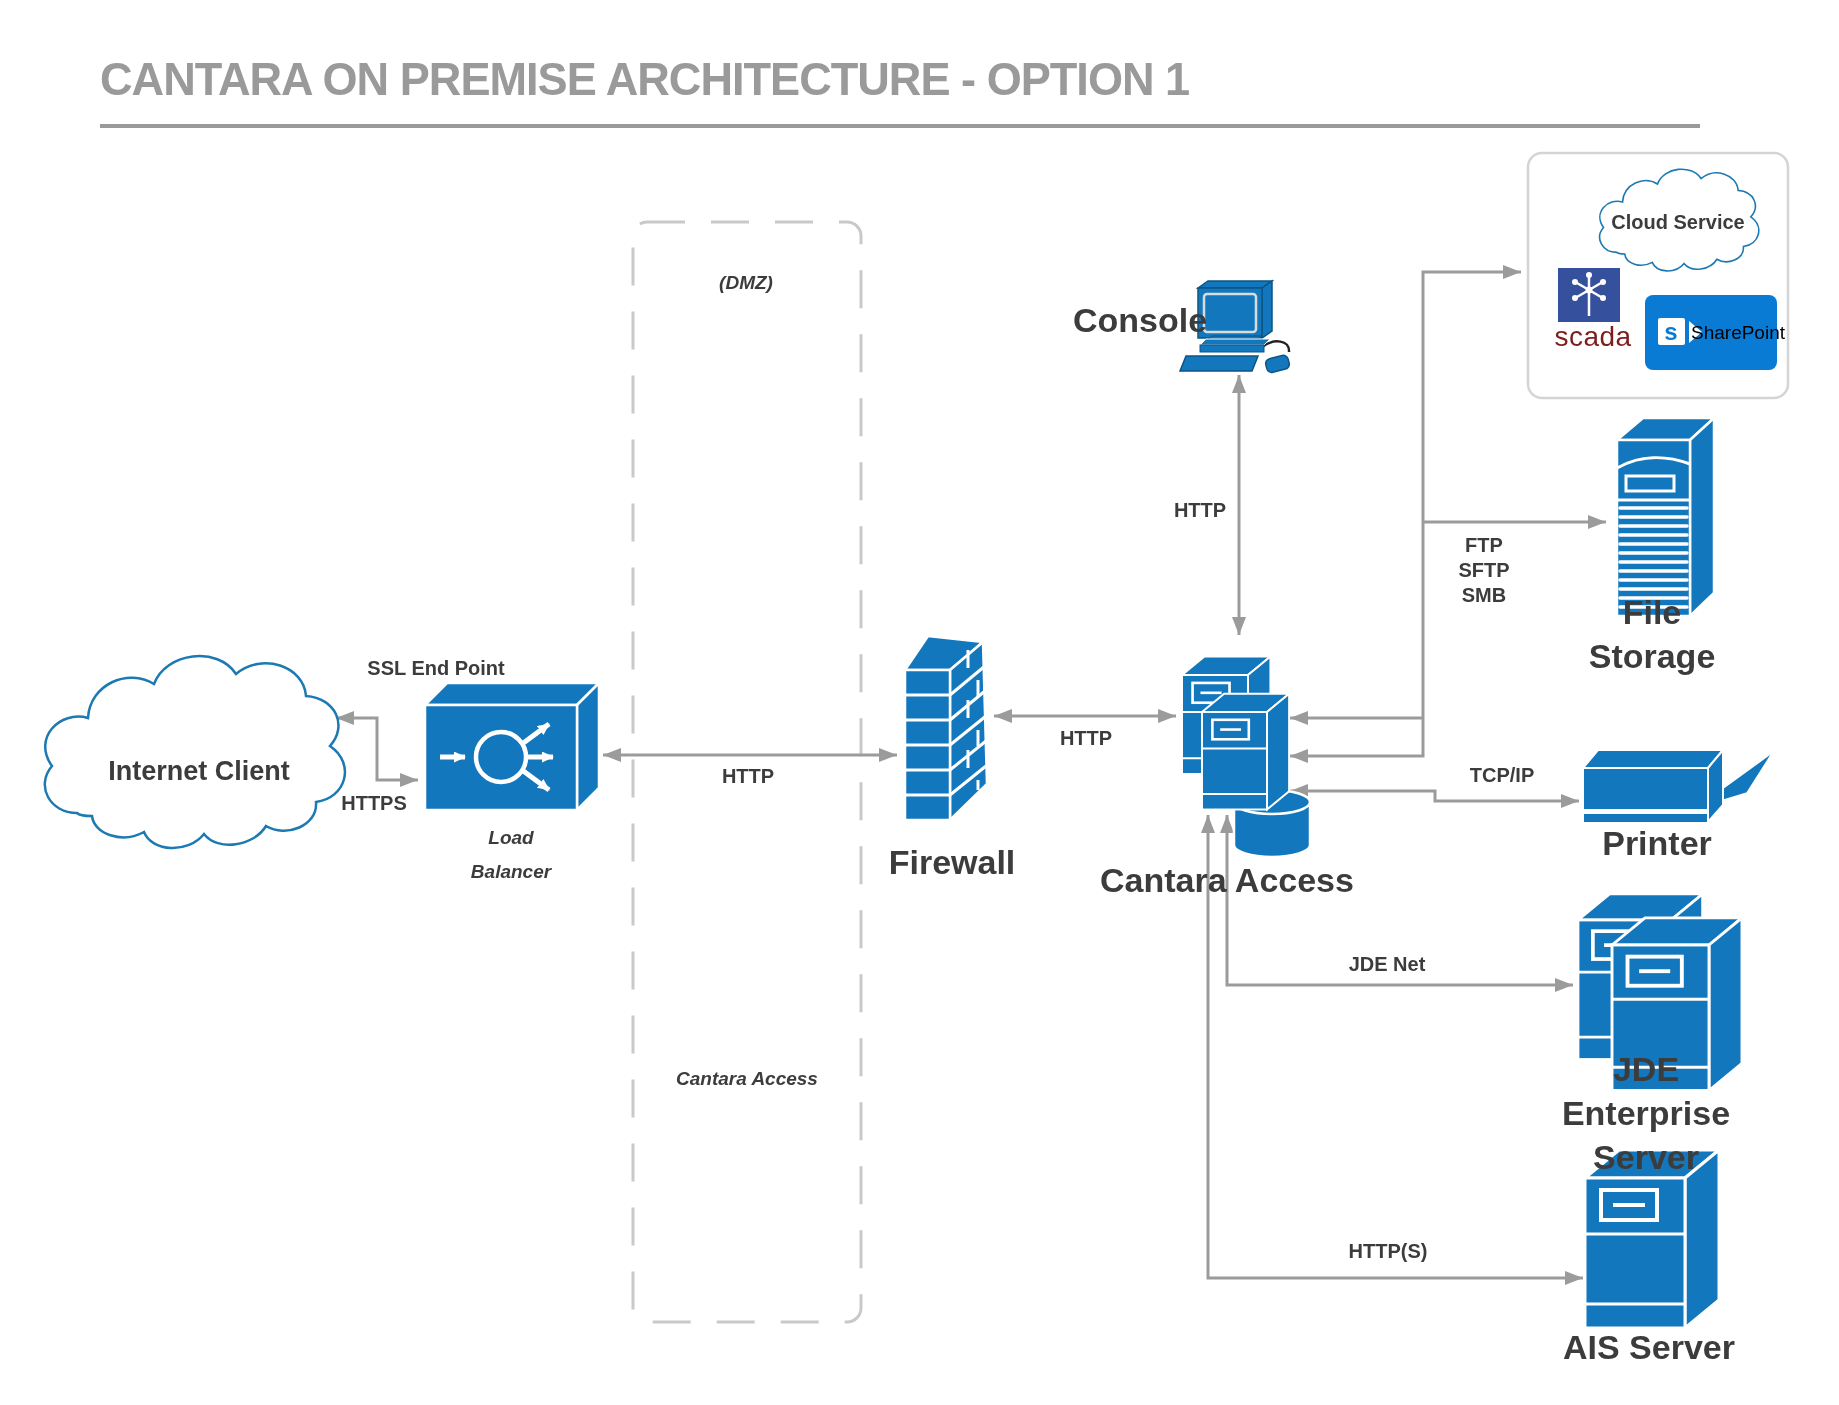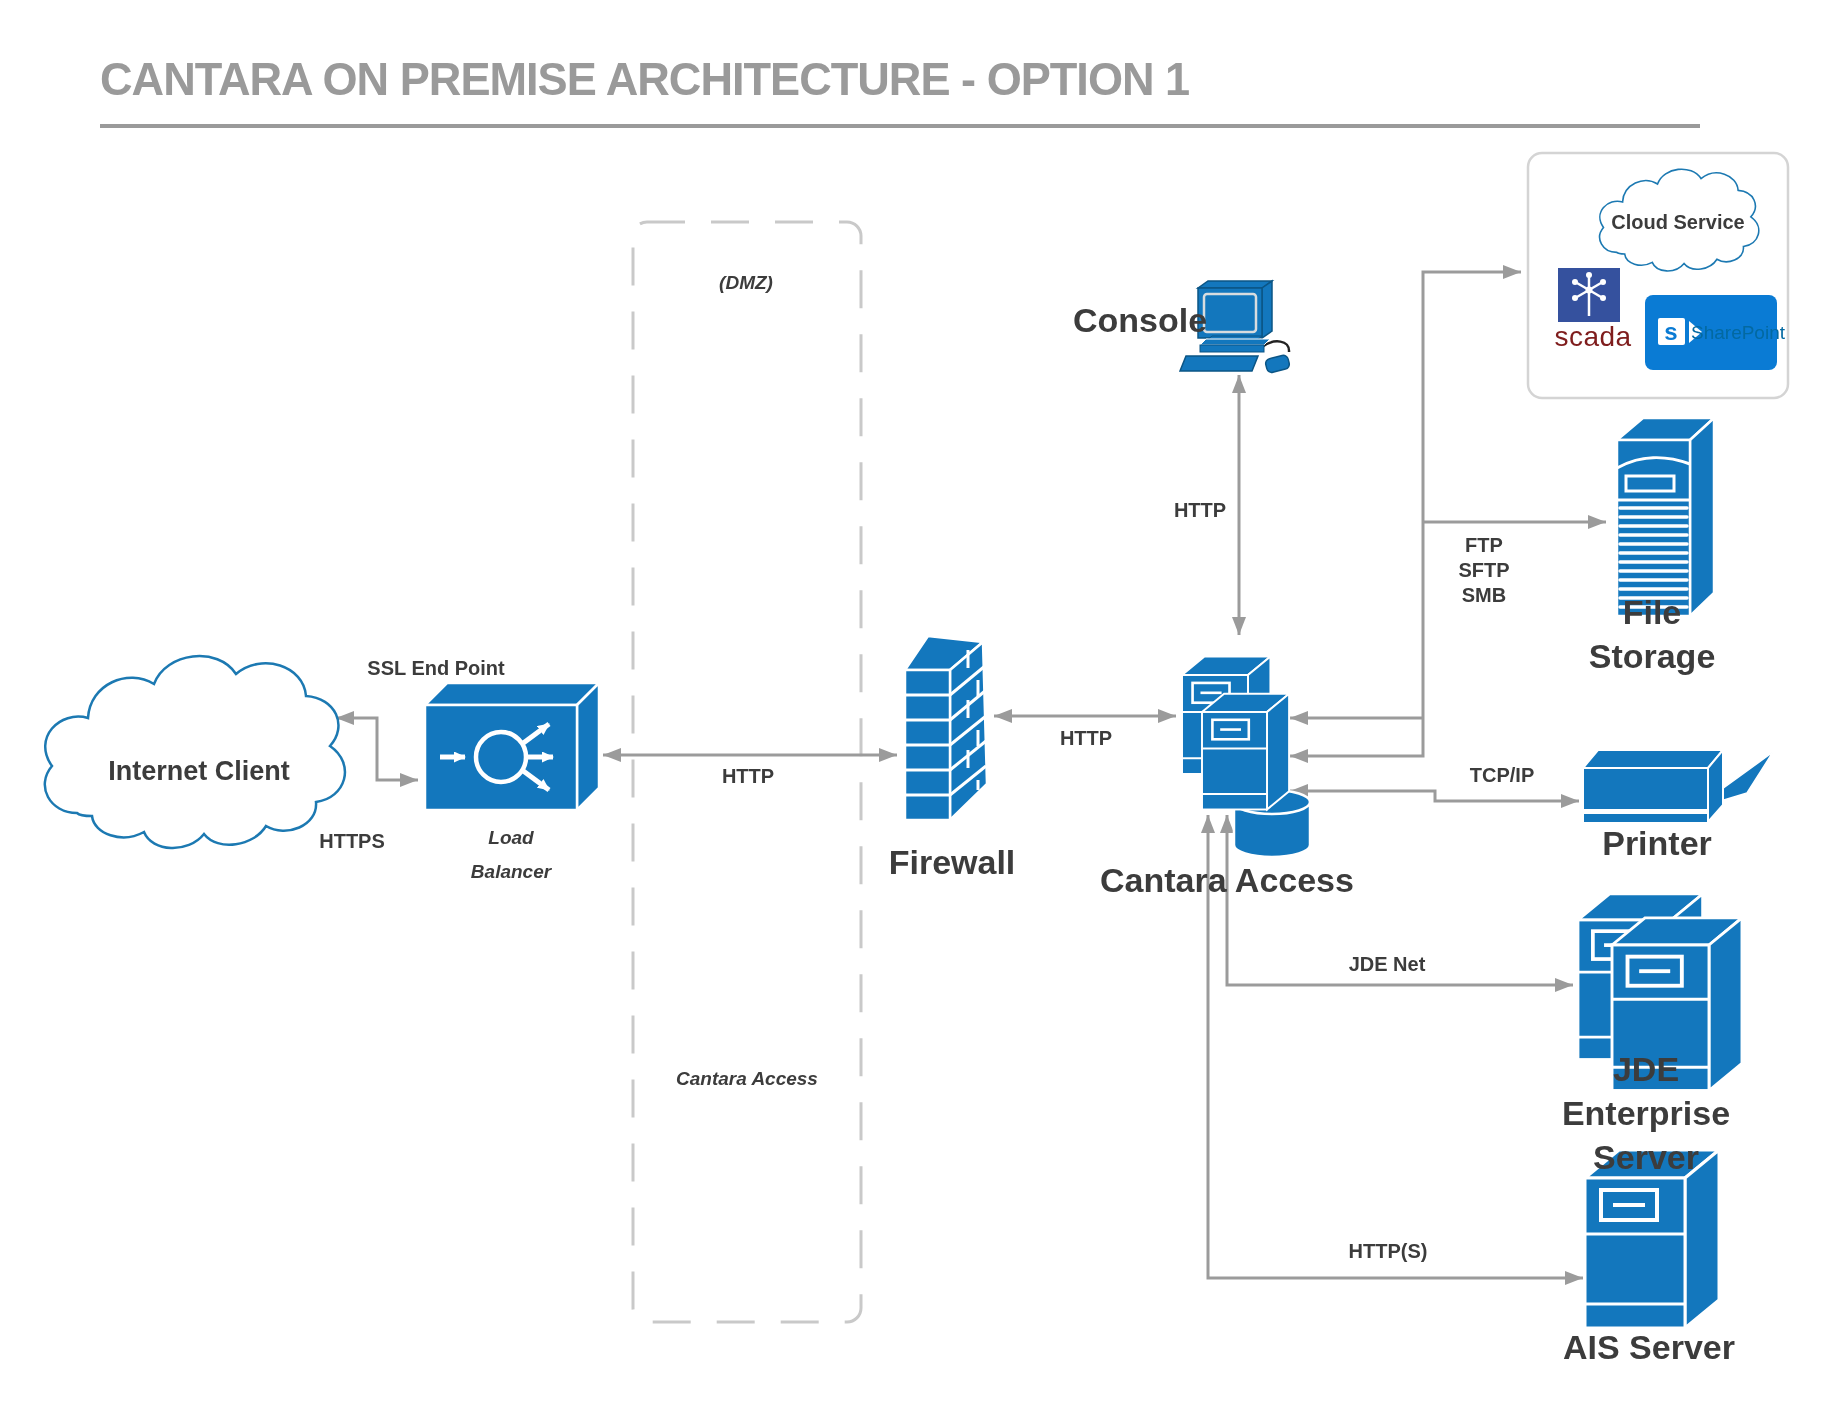--- a/index.html
+++ b/index.html
@@ -23,21 +23,21 @@
   }
   #title-rule{
     position:absolute;left:100px;top:124px;width:1600px;height:4px;background:#9A9A9A;
   }
   .scada-text{
     position:absolute;transform:translate(-50%,-50%);
     font-size:28px;font-weight:400;color:#7f1d1d;letter-spacing:0.5px;
   }
   .sharepoint-text{
     position:absolute;transform:translate(-50%,-50%);
-    font-size:19px;font-weight:400;color:#0369a1;white-space:nowrap;
+    font-size:19px;font-weight:400;color:#000000;white-space:nowrap;
   }
   .cloud-service-text{font-size:20px;}
 </style>
 </head>
 <body>
 
 <div id="canvas">
 
   <svg id="diagram-svg" width="1839" height="1405" viewBox="0 0 1839 1405">
     <defs>
@@ -225,21 +225,21 @@
   <div id="title">CANTARA ON PREMISE ARCHITECTURE - OPTION 1</div>
   <div id="title-rule"></div>
 
   <div class="lbl" style="left:199px;top:772px;font-size:27px;">Internet Client</div>
 
   <div class="lbl s20" style="left:436px;top:668px;">SSL End Point</div>
 
   <div class="lbl s25" style="left:511px;top:855px;line-height:34px;">Load
 Balancer</div>
 
-  <div class="lbl s20" style="left:352px;top:803px;margin-top:38px;">HTTPS</div>
+  <div class="lbl s20" style="left:374px;top:803px;">HTTPS</div>
 
   <div class="lbl s25" style="left:746px;top:283px;">(DMZ)</div>
 
   <div class="lbl s25" style="left:747px;top:1079px;">Cantara Access</div>
 
   <div class="lbl s20" style="left:748px;top:776px;">HTTP</div>
 
   <div class="lbl" style="left:952px;top:862px;font-size:34px;">Firewall</div>
 
   <div class="lbl s20" style="left:1086px;top:738px;">HTTP</div>

